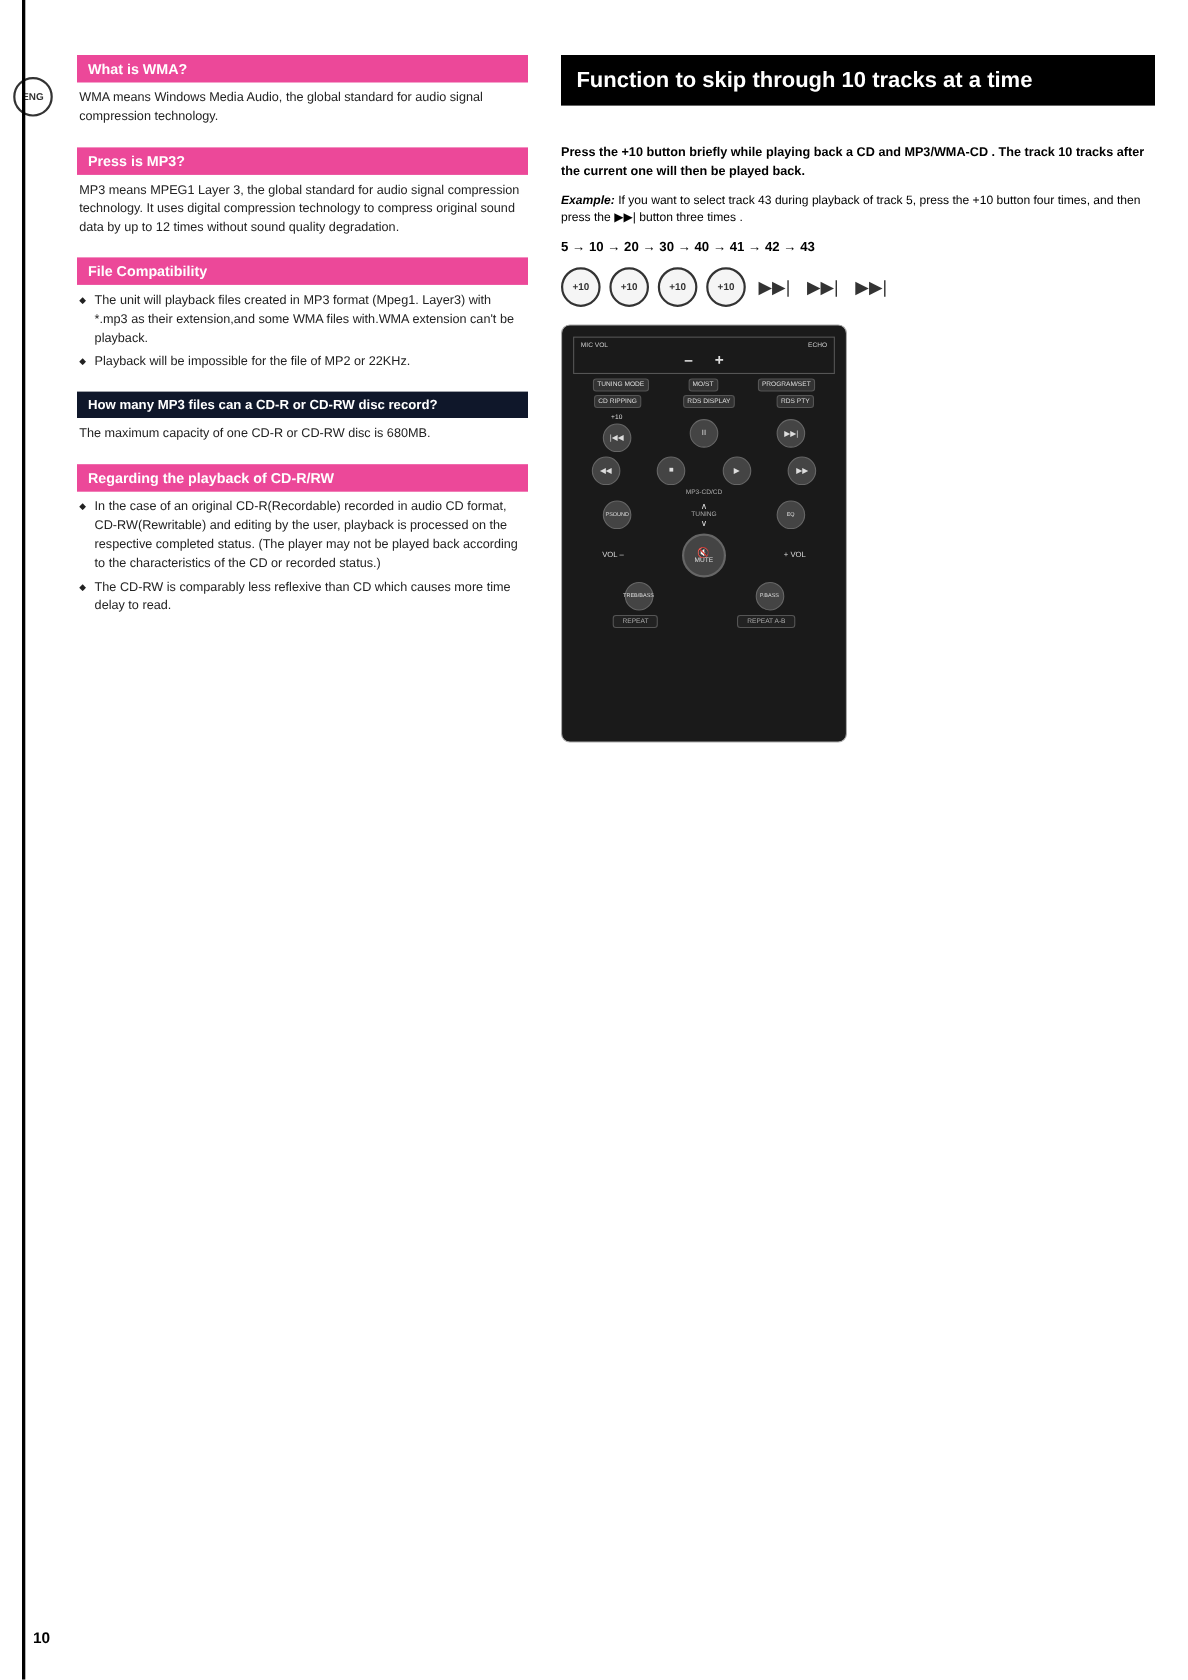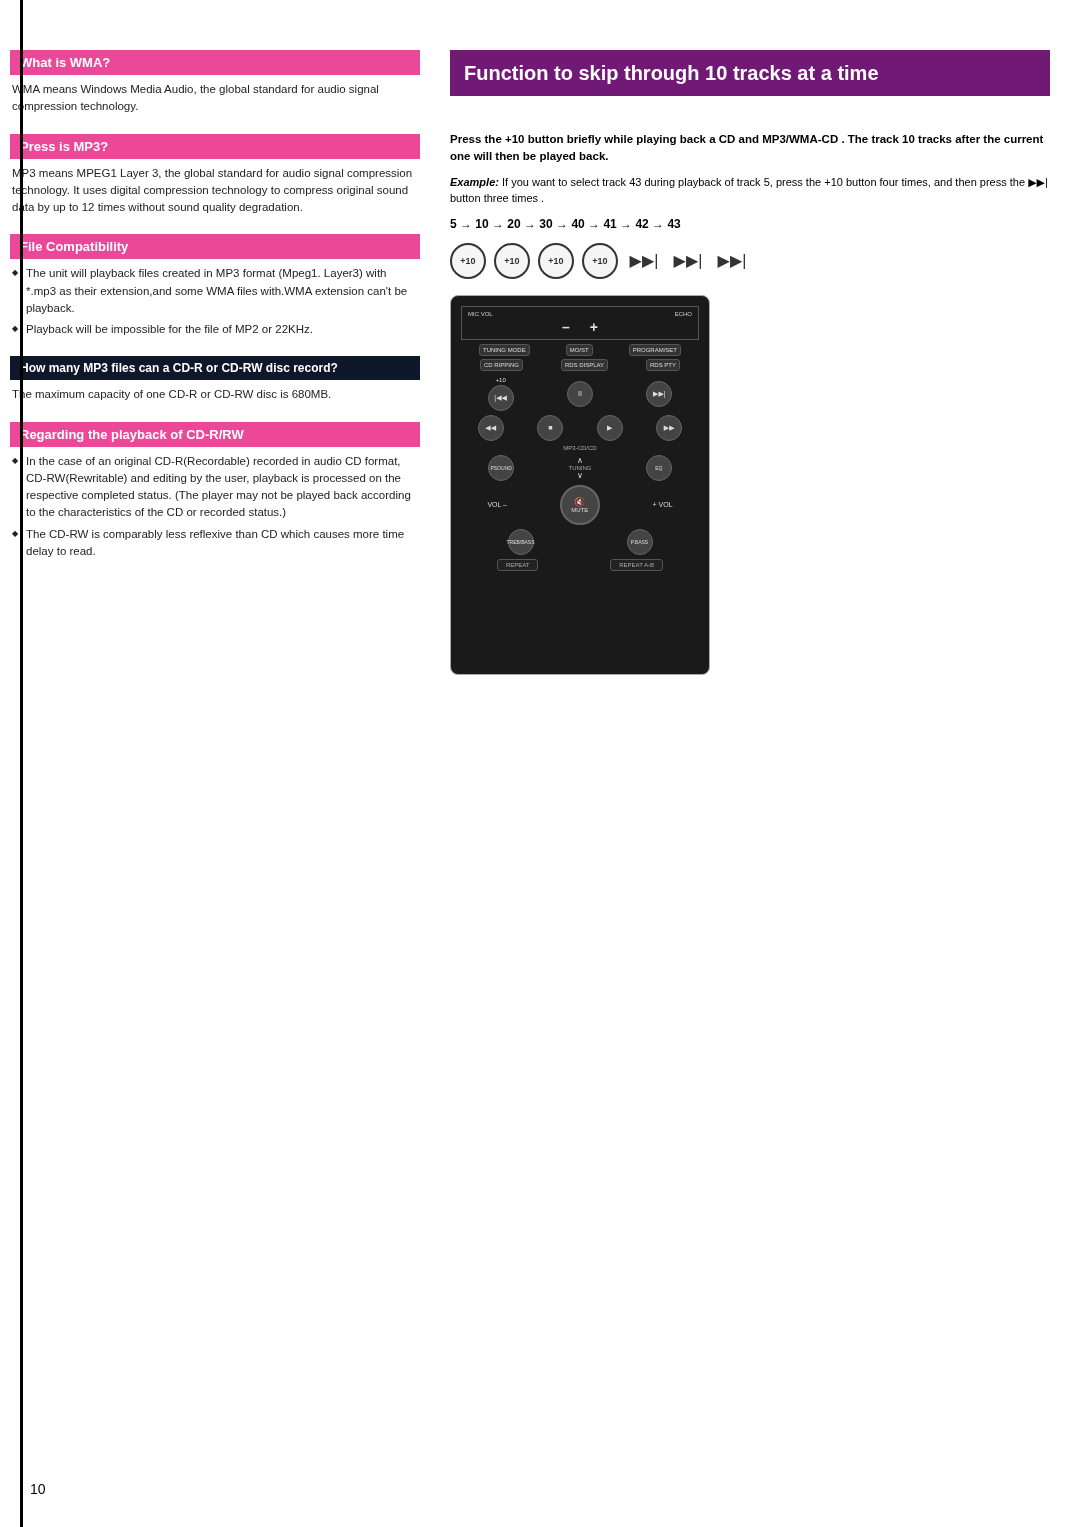--- a/index.html
+++ b/index.html
@@ -104,21 +104,21 @@
     .bullet-list li::before {
       content: "◆";
       position: absolute;
       left: 0;
       font-size: 8px;
       top: 2px;
     }
 
     
     .main-title {
-      background-color: #701a75;
+      background-color: #000000;
       color: #fff;
       padding: 10px 14px;
       font-size: 20px;
       font-weight: bold;
       margin-bottom: 14px;
       line-height: 1.3;
     }
 
     .instruction-bold {
       font-size: 11.5px;
@@ -281,21 +281,21 @@
       color: #aaa;
       text-align: center;
     }
 
     
     .page-number {
       position: absolute;
       bottom: 30px;
       left: 30px;
       font-size: 14px;
-      font-weight: normal;
+      font-weight: bold;
       color: #000;
       text-align: center;
     }
 
     
     .left-border-line {
       position: absolute;
       left: 20px;
       top: 0;
       bottom: 0;
@@ -304,20 +304,23 @@
     }
 
   </style>
 </head>
 <body>
 
 <div class="page-container">
 
   <div class="left-border-line"></div>
 
+  <div class="left-sidebar">
+    <div class="eng-badge">ENG</div>
+  </div>
 
   <div class="left-column">
 
     <div class="section-block">
       <div class="section-header-dark">What is WMA?</div>
       <div class="section-content">
         <p>WMA means Windows Media Audio, the global standard for audio signal compression technology.</p>
       </div>
     </div>
 

